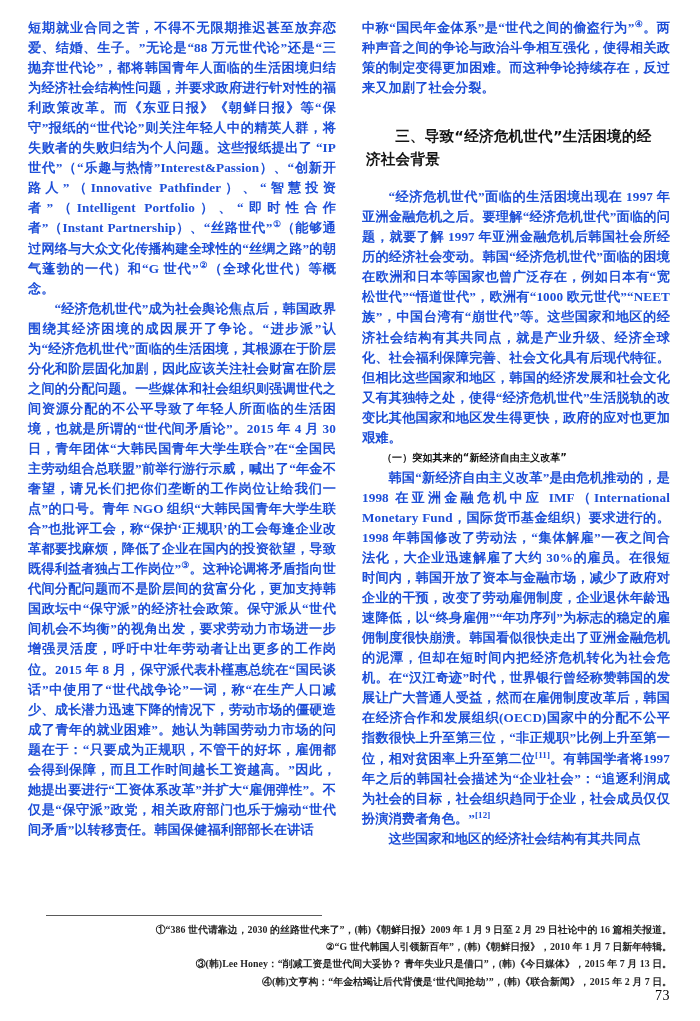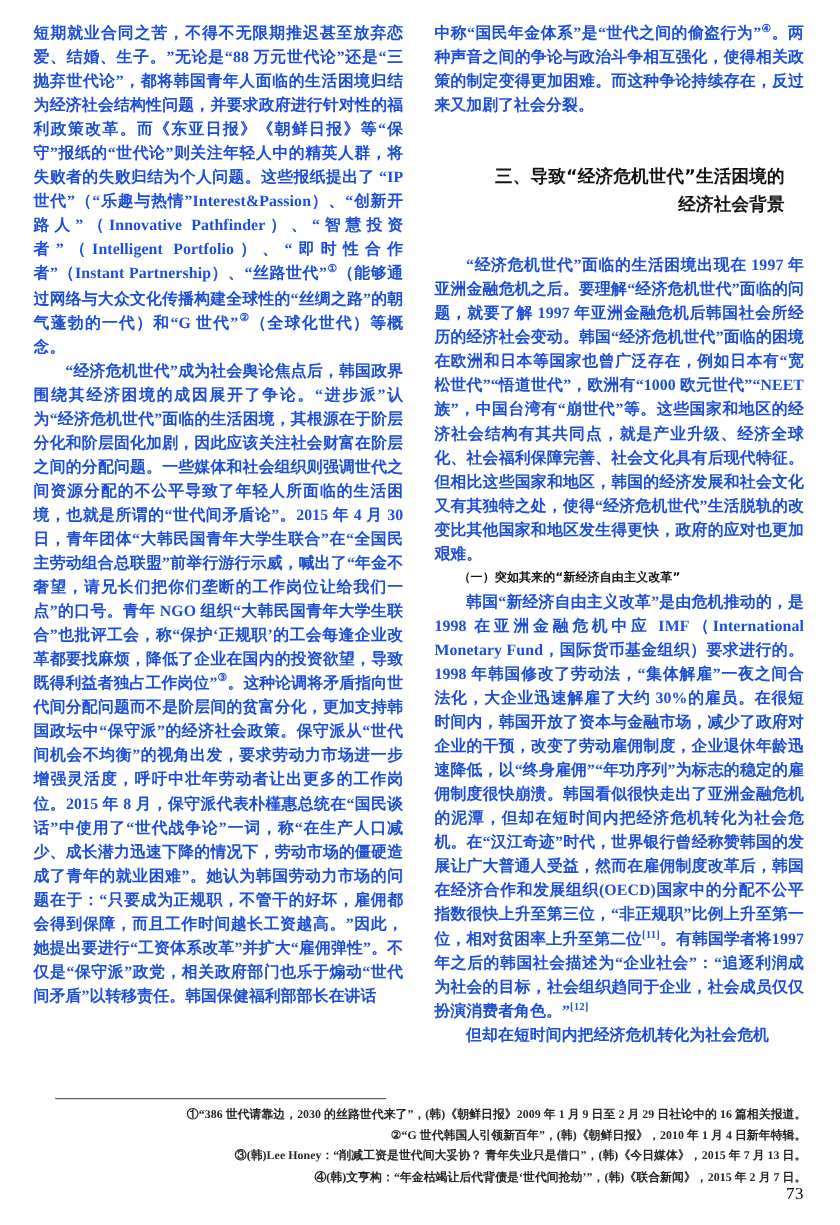--- a/index.html
+++ b/index.html
@@ -49,29 +49,28 @@
     font-family: "Liberation Serif", "DejaVu Serif", serif;
     font-weight: 600;
     color: #1d4ed8;
   }
   p.body.indent {
     text-indent: 2em;
   }
 
   
   h2.section {
-    margin: 16px;
+    margin: 4px;
     font-size: 14.6px;
     line-height: 23px;
     font-family: "DejaVu Sans", "Liberation Sans", sans-serif;
     font-weight: 700;
     text-indent: 2em;
     letter-spacing: 0.2px;
     color: #131313;
-    text-align: right;
   }
   .section-gap-top { height: 22px; }
   .section-gap-bottom { height: 13px; }
 
   h3.subsection {
     margin: 0;
     font-size: 10px;
     line-height: 20.05px;
     font-family: "DejaVu Sans", "Liberation Sans", sans-serif;
     font-weight: 700;
@@ -146,28 +145,28 @@
       <h2 class="section">三、导致“经济危机世代”生活困境的经济社会背景</h2>
 
       <div class="section-gap-bottom"></div>
 
       <p class="body indent">“经济危机世代”面临的生活困境出现在 1997 年亚洲金融危机之后。要理解“经济危机世代”面临的问题，就要了解 1997 年亚洲金融危机后韩国社会所经历的经济社会变动。韩国“经济危机世代”面临的困境在欧洲和日本等国家也曾广泛存在，例如日本有“宽松世代”“悟道世代”，欧洲有“1000 欧元世代”“NEET 族”，中国台湾有“崩世代”等。这些国家和地区的经济社会结构有其共同点，就是产业升级、经济全球化、社会福利保障完善、社会文化具有后现代特征。但相比这些国家和地区，韩国的经济发展和社会文化又有其独特之处，使得“经济危机世代”生活脱轨的改变比其他国家和地区发生得更快，政府的应对也更加艰难。</p>
 
       <h3 class="subsection">（一）突如其来的“新经济自由主义改革”</h3>
 
       <p class="body indent"><span>韩国“新经济自由主义改革”是由危机推动的，是 1998 在亚洲金融危机中应 IMF（International Monetary Fund，国际货币基金组织）要求进行的。1998 年韩国修改了劳动法，“集体解雇”一夜之间合法化，大企业迅速解雇了大约 30%的雇员。在很短时间内，韩国开放了资本与金融市场，减少了政府对企业的干预，改变了劳动雇佣制度，企业退休年龄迅速降低，以“终身雇佣”“年功序列”为标志的稳定的雇佣制度很快崩溃。韩国看似很快走出了亚洲金融危机的泥潭，但却在短时间内把经济危机转化为社会危机。在“汉江奇迹”时代，世界银行曾经称赞韩国的发展让广大普通人受益，然而在雇佣制度改革后，韩国在经济合作和发展组织(OECD)国家中的分配不公平指数很快上升至第三位，“非正规职”比例上升至第一位，相对贫困率上升至第二位</span><sup class="note">[11]</sup><span>。有韩国学者将1997 年之后的韩国社会描述为“企业社会”：“追逐利润成为社会的目标，社会组织趋同于企业，社会成员仅仅扮演消费者角色。”</span><sup class="note">[12]</sup></p>
 
-      <p class="body indent">但却在短时间内把经济危机转化为社会危机</p>
+      <p class="body indent">这些国家和地区的经济社会结构有其共同点</p>
 
     </div>
   </div>
 
   <div class="footnotes">
     <div class="fn-rule"></div>
     <div class="fn-line">①“386 世代请靠边，2030 的丝路世代来了”，(韩)《朝鲜日报》2009 年 1 月 9 日至 2 月 29 日社论中的 16 篇相关报道。</div>
-    <div class="fn-line">②“G 世代韩国人引领新百年”，(韩)《朝鲜日报》，2010 年 1 月 4 日新年特辑。</div>
+    <div class="fn-line">②“G 世代韩国人引领新百年”，(韩)《朝鲜日报》，2010 年 1 月 7 日新年特辑。</div>
     <div class="fn-line">③(韩)Lee Honey：“削减工资是世代间大妥协？ 青年失业只是借口”，(韩)《今日媒体》，2015 年 7 月 13 日。</div>
     <div class="fn-line">④(韩)文亨构：“年金枯竭让后代背债是‘世代间抢劫’”，(韩)《联合新闻》，2015 年 2 月 7 日。</div>
   </div>
 
   <div class="page-number">73</div>
 
 </div>
 
 </body></html>

